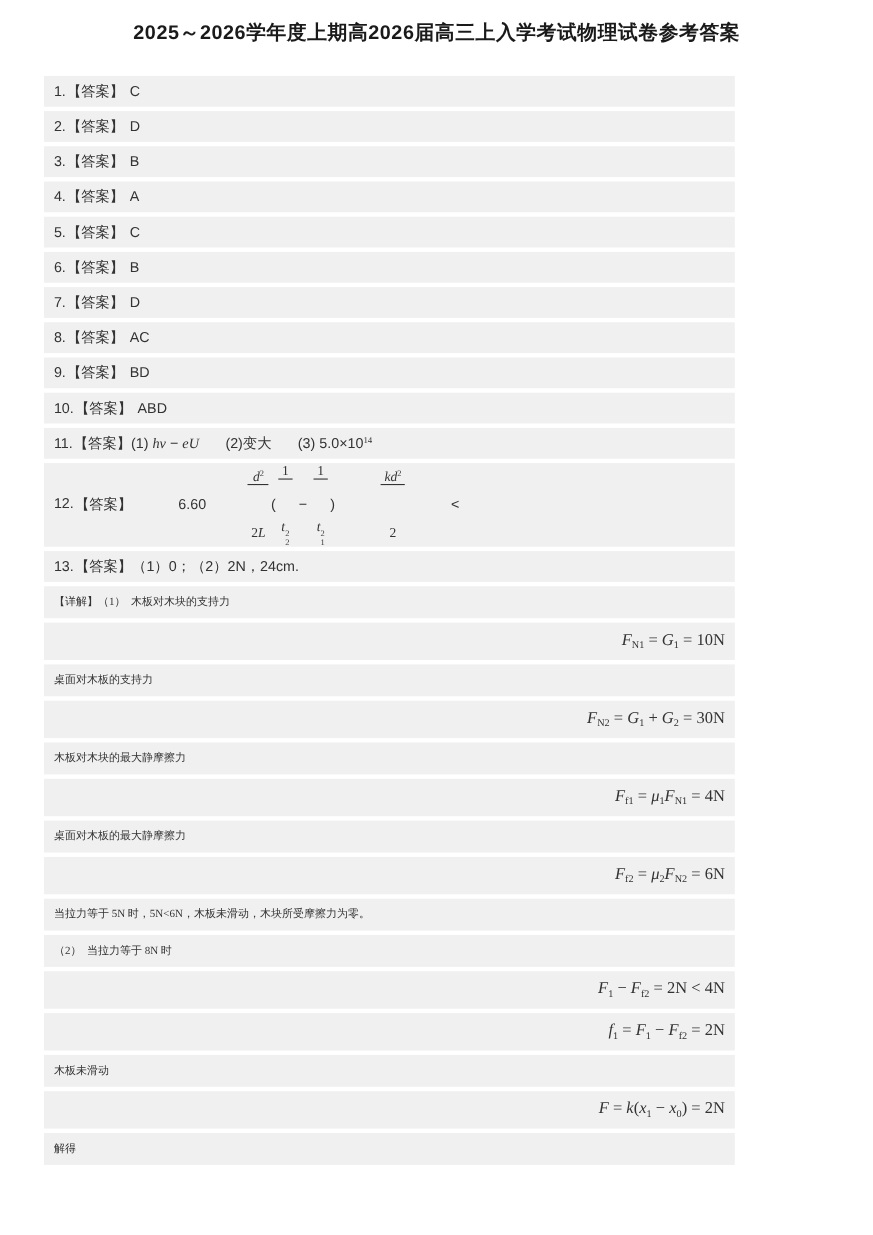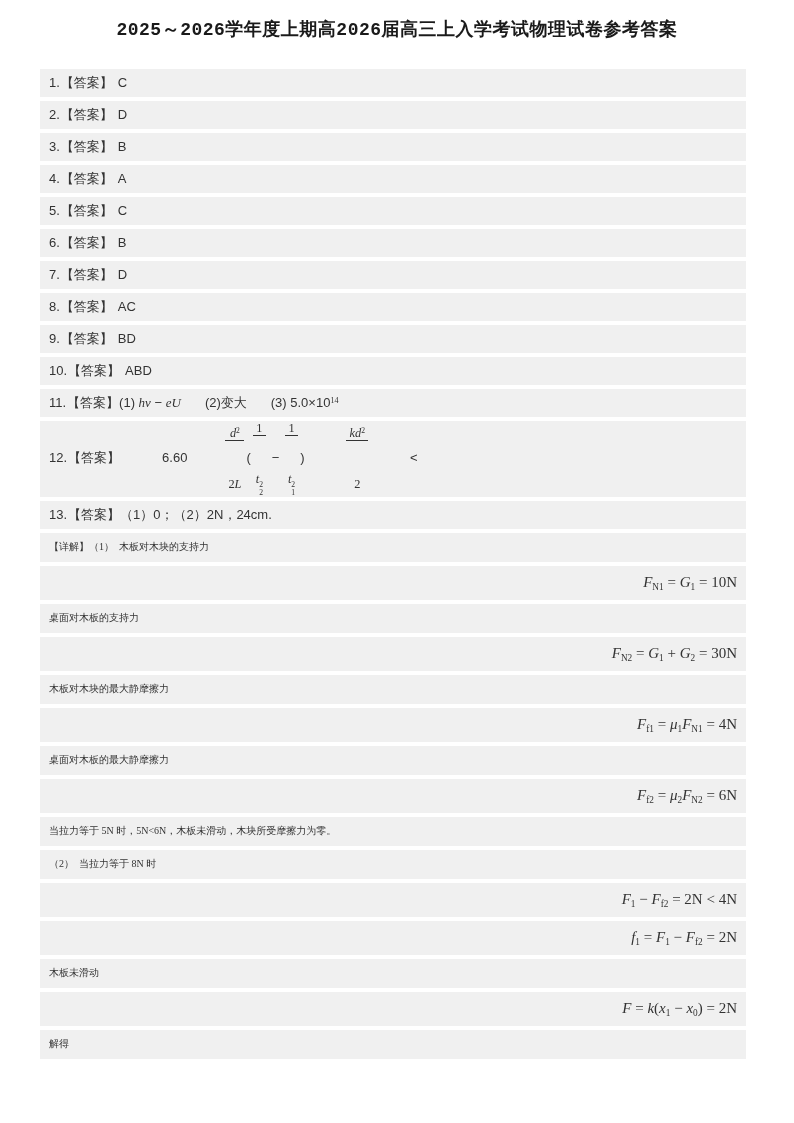--- a/index.html
+++ b/index.html
@@ -15,31 +15,31 @@
     height: 1123px;
     background: var(--page-bg);
     color: var(--text);
     font-family: "Liberation Sans", "DejaVu Sans", sans-serif;
     position: relative;
     overflow: hidden;
   }
   .doc-title {
     margin-top: 17px;
     text-align: center;
-    font-family: Liberation Mono, monospace;
+    font-family: Liberation Sans, sans-serif;
     font-weight: bold;
     font-size: 18px;
     color: var(--title);
     letter-spacing: 0.5px;
   }
   .content {
     position: absolute;
     left: 40px;
     top: 69px;
-    width: 706px;
+    width: 628px;
   }
   .row {
     background: var(--block-bg);
     margin-bottom: 4px;
     padding: 0 9px;
     min-height: 28px;
     display: flex;
     align-items: center;
     font-size: 13px;
     white-space: pre-wrap;

